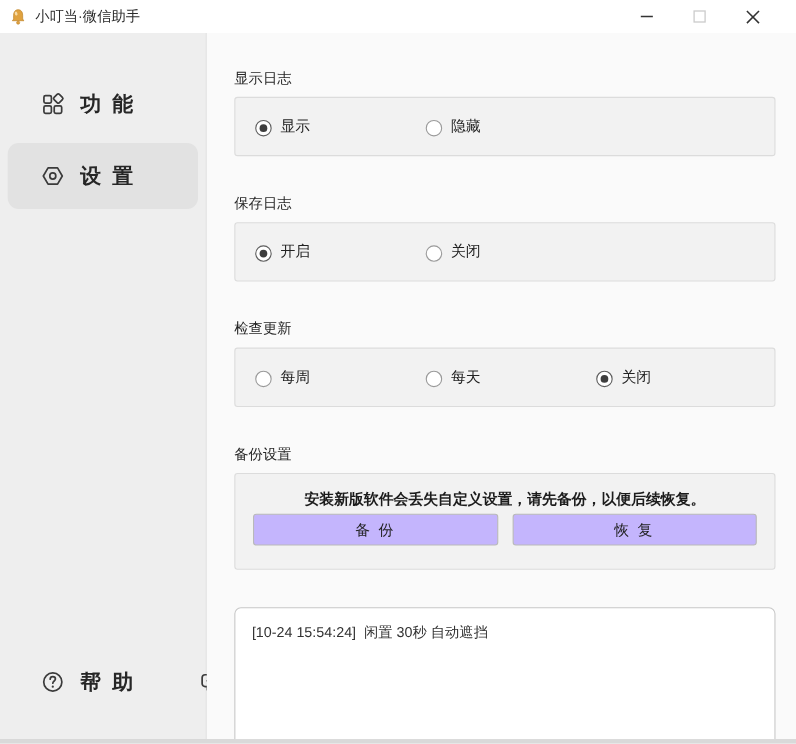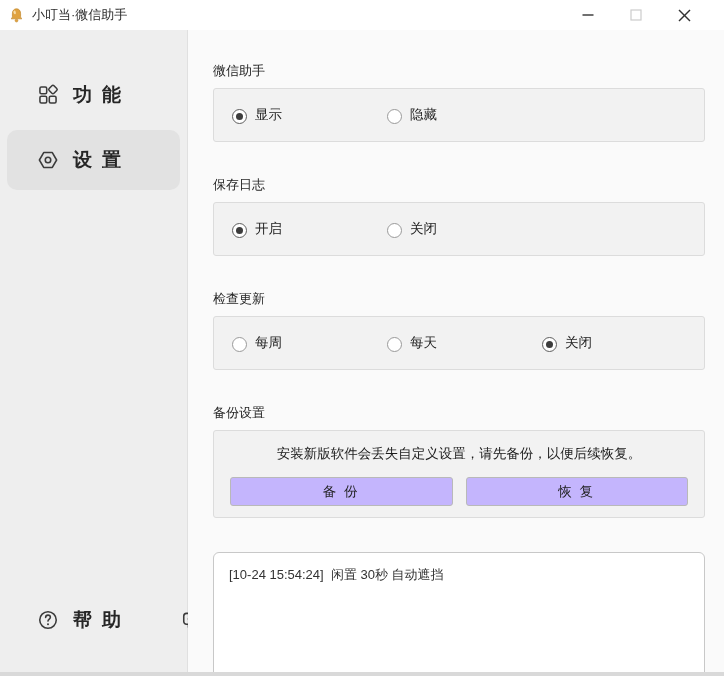--- a/index.html
+++ b/index.html
@@ -70,21 +70,21 @@
     flex: 0 0 auto;
   }
   .radio-dot { width: 7px; height: 7px; border-radius: 50%; background: #3d3d3d; display: none; }
   .radio-item.selected .radio-circle { border-color: #5e5e5e; }
   .radio-item.selected .radio-dot { display: block; }
   .radio-label { margin-left: 8px; font-size: 13.5px; color: #222222; }
 
   .backup-box { padding: 14px 16px 0 16px; height: 88px; }
   .backup-notice {
     text-align: center; font-size: 13.5px; color: #1c1c1c;
-    line-height: 18px; margin-bottom: 14px; white-space: nowrap;
+    line-height: 18px; margin-bottom: 4px; white-space: nowrap; font-weight: bold;
   }
   .backup-buttons { display: flex; gap: 13px; }
   .btn {
     flex: 1 1 0; height: 29px;
     background: #c4b5fd; border: 1px solid #b9b9b9; border-radius: 3px;
     font-size: 13.5px; color: #1f1f1f; letter-spacing: 2px;
     display: flex; align-items: center; justify-content: center;
     cursor: pointer; font-family: inherit;
   }
 
@@ -177,21 +177,21 @@
             <path class="stroke" d="M8.3 13.8 C9.4 15.6 14.6 15.6 15.7 13.8"></path>
           </svg>
           <span class="nav-label">关于</span>
         </div>
       </div>
     </div>
 
     <div class="main">
 
       <div class="section">
-        <div class="section-title">微信助手</div>
+        <div class="section-title">显示日志</div>
         <div class="groupbox radio-box">
           <div class="radio-item selected">
             <span class="radio-circle">
                 <span class="radio-dot"></span>
               </span>
             <span class="radio-label">显示</span>
           </div>
           <div class="radio-item">
             <span class="radio-circle"></span>
             <span class="radio-label">隐藏</span>

